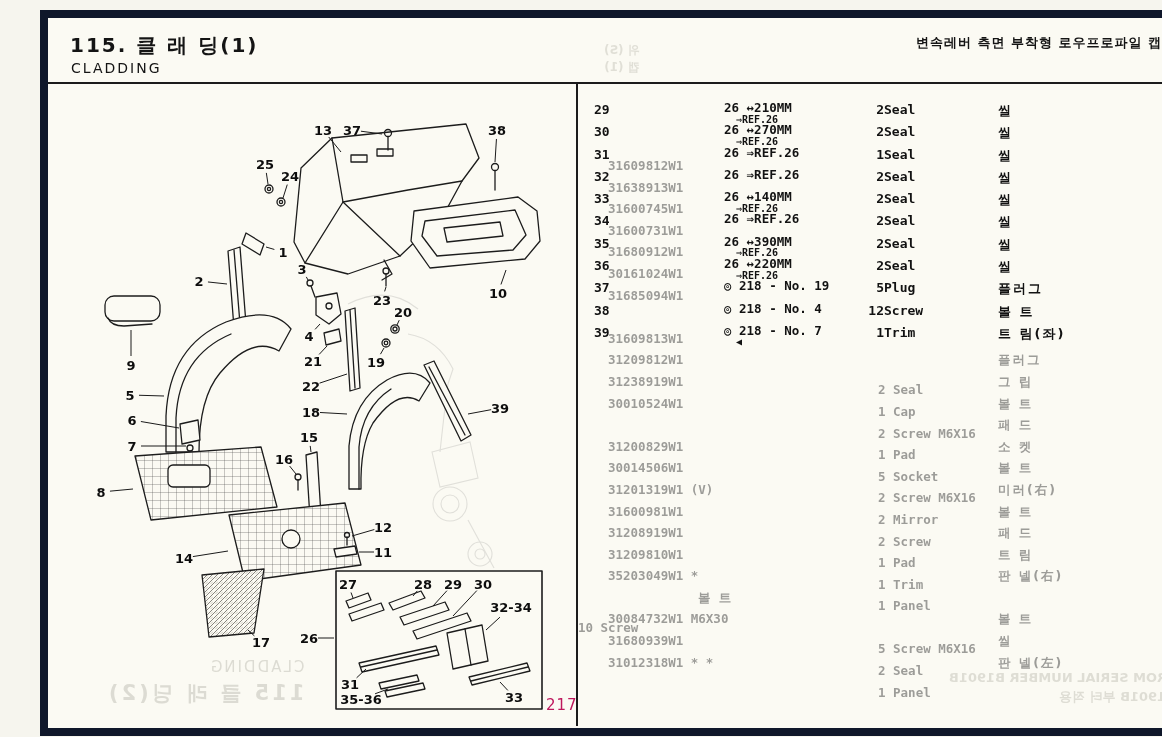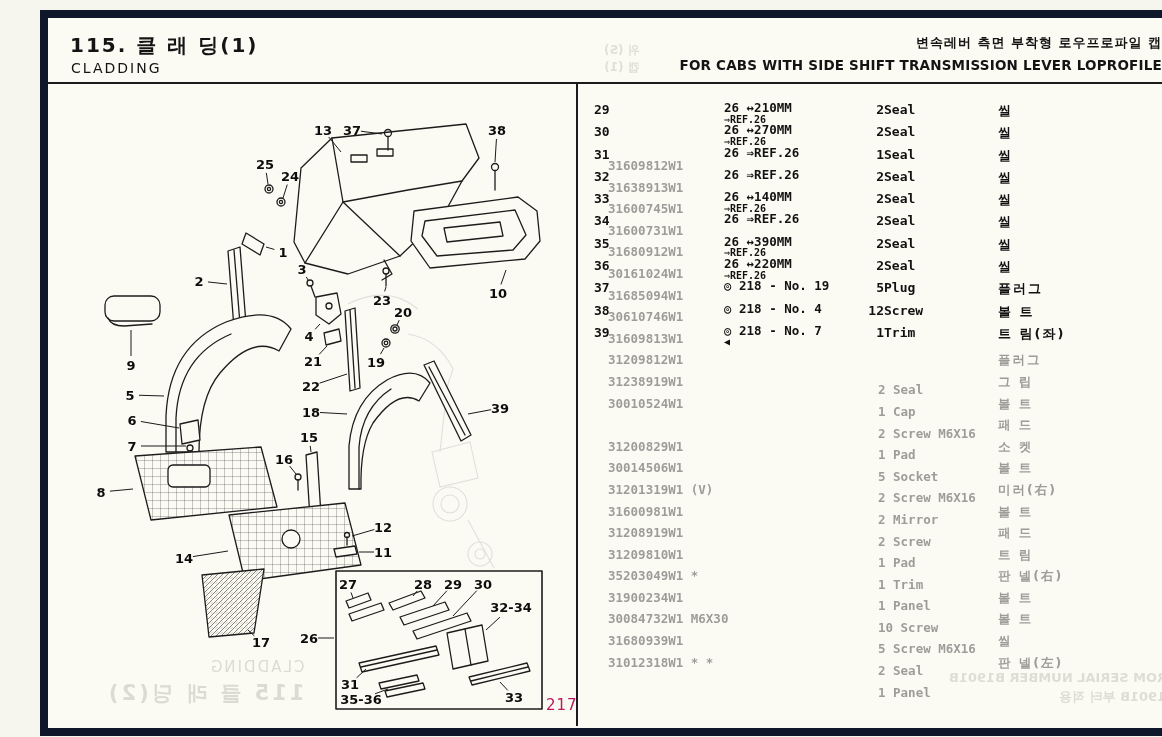--- a/index.html
+++ b/index.html
@@ -26,21 +26,21 @@
   
   .diagram-svg{position:absolute;left:0;top:66px;width:528px;height:642px;}
   .co{font-family:"DejaVu Sans",sans-serif;font-size:13px;font-weight:700;fill:#0d0d0d;}
   .pageno{position:absolute;left:498px;top:678px;font-size:15px;letter-spacing:1px;color:#be185d;}
   
   .table{position:absolute;left:530px;top:74px;right:2px;padding-top:10px;z-index:2;}
   .prow{display:flex;align-items:flex-start;height:22.3px;font-family:"DejaVu Sans Mono",monospace;font-weight:700;color:#121212;}
   .c-no{width:36px;padding-left:16px;font-size:13px;flex:none;}
   .c-ref{width:140px;margin-left:94px;flex:none;line-height:11.5px;}
   .ref1{display:block;font-size:12.5px;white-space:nowrap;}
-  .ref2{display:block;font-size:10px;margin-left:0;white-space:nowrap;}
+  .ref2{display:block;font-size:10px;margin-left:12px;white-space:nowrap;}
   .c-qty{width:20px;text-align:right;font-size:13px;flex:none;}
   .c-desc{margin-left:0;width:80px;font-size:13px;flex:none;}
   .c-ko{margin-left:34px;font-size:13px;font-family:"DejaVu Sans",sans-serif;font-weight:700;letter-spacing:2px;white-space:nowrap;}
   
   .ghost-rows{position:absolute;left:530px;top:140px;right:2px;opacity:0.5;filter:blur(0.4px);z-index:1;}
   .grow{display:flex;height:21.6px;font-family:"DejaVu Sans Mono",monospace;font-weight:700;font-size:12.5px;color:#404040;}
   .g-pn{width:270px;padding-left:30px;flex:none;white-space:nowrap;}
   .g-mid{width:120px;flex:none;white-space:nowrap;margin-top:30px;}
   .g-ko{flex:1;font-family:"DejaVu Sans",sans-serif;letter-spacing:2px;white-space:nowrap;}
   .ghost-top{position:absolute;left:556px;top:24px;opacity:0.32;color:#a9a89c;filter:blur(0.5px);
@@ -54,21 +54,20 @@
 </head>
 <body>
 
 <div class="scan">
   <div class="page-box">
 
     <div class="title-ko">115. 클 래 딩(1)</div>
     <div class="title-en">CLADDING</div>
     <div class="hdr-right">
       <div class="sub-ko">변속레버 측면 부착형 로우프로파일 캡</div>
-      <div class="sub-en">FOR CABS WITH SIDE SHIFT TRANSMISSION LEVER LOPROFILE</div>
     </div>
     <div class="rule"></div>
     <div class="divider"></div>
 
     <div class="ghost-top">
       <div>위 (S)</div>
       <div>캡 (1)</div>
     </div>
     <div class="ghost-rows" id="ghostRows">
         <div class="grow">
@@ -100,21 +99,20 @@
           <span class="g-pn">30161024W1</span>
           <span class="g-mid"></span>
           <span class="g-ko"></span>
         </div>
         <div class="grow">
           <span class="g-pn">31685094W1</span>
           <span class="g-mid"></span>
           <span class="g-ko"></span>
         </div>
         <div class="grow">
-          <span class="g-pn">30610746W1</span>
           <span class="g-mid"></span>
           <span class="g-ko"></span>
         </div>
         <div class="grow">
           <span class="g-pn">31609813W1</span>
           <span class="g-mid"></span>
           <span class="g-ko"></span>
         </div>
         <div class="grow">
           <span class="g-pn">31209812W1</span>
@@ -165,21 +163,20 @@
           <span class="g-pn">31209810W1</span>
           <span class="g-mid">1 Trim</span>
           <span class="g-ko">트 림</span>
         </div>
         <div class="grow">
           <span class="g-pn">35203049W1 *</span>
           <span class="g-mid">1 Panel</span>
           <span class="g-ko">판 넬(右)</span>
         </div>
         <div class="grow">
-          <span class="g-pn">31900234W1</span>
           <span class="g-mid">10 Screw</span>
           <span class="g-ko">볼 트</span>
         </div>
         <div class="grow">
           <span class="g-pn">30084732W1 M6X30</span>
           <span class="g-mid">5 Screw M6X16</span>
           <span class="g-ko">볼 트</span>
         </div>
         <div class="grow">
           <span class="g-pn">31680939W1</span>

